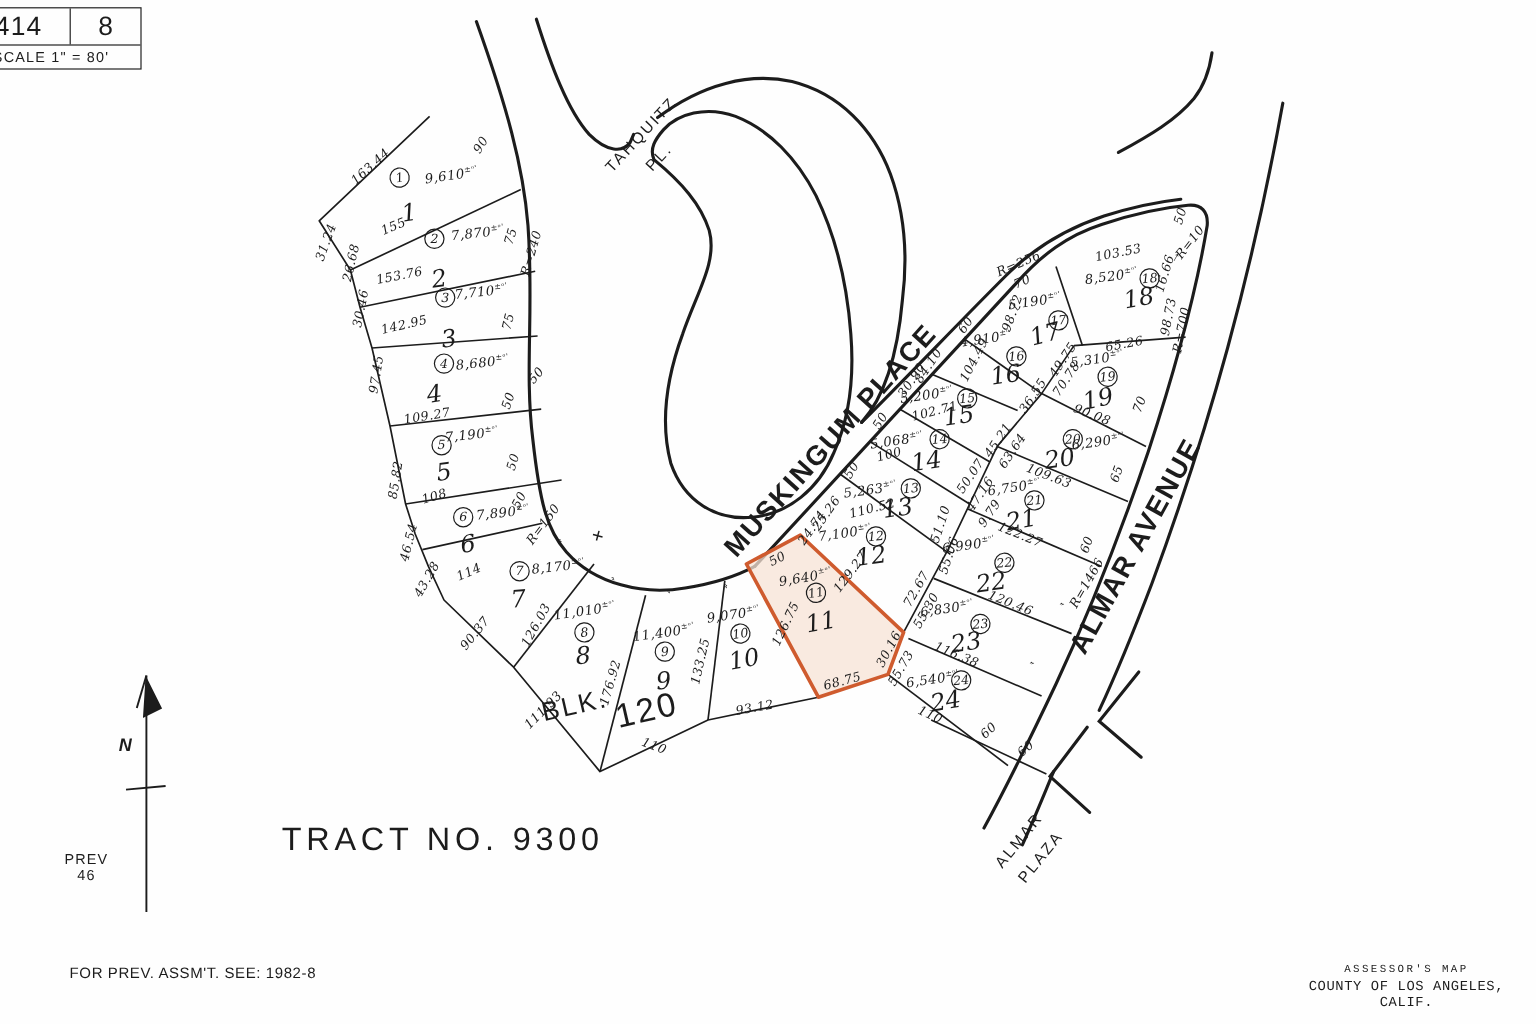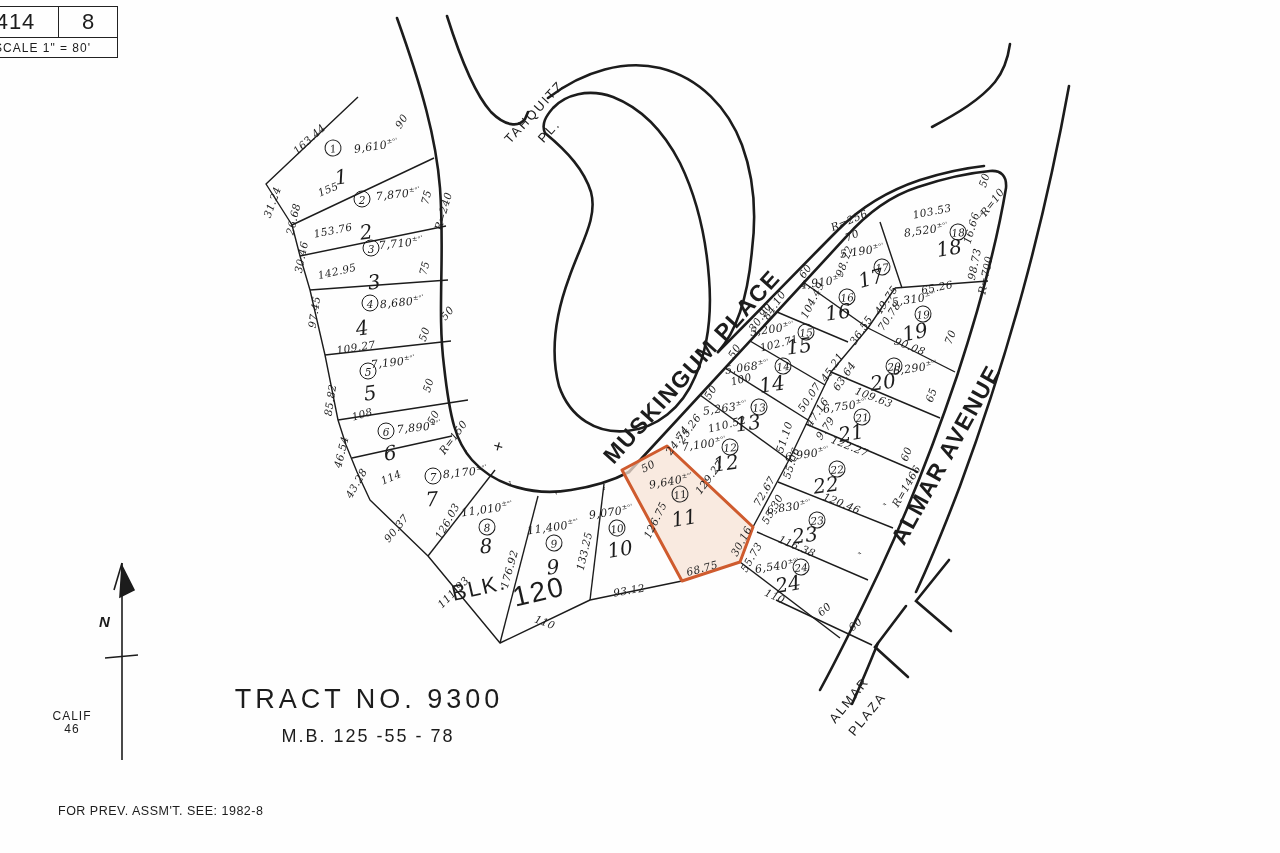--- a/index.html
+++ b/index.html
@@ -274,20 +274,23 @@
 
   <div id="scalebox">
     <div class="row1">
       <div class="cell1">414</div>
       <div class="cell2">8</div>
     </div>
     <div class="row2">SCALE 1" = 80'</div>
   </div>
 
   <div class="fixed" id="tract-title">TRACT  NO. 9300</div>
-  <div class="fixed" id="tract-mb">M.B. 125 -55 - 78</div>
   <div class="fixed" id="code">
-    <div>CALIF</div>
+    <div>PREV</div>
     <div>46</div>
   </div>
   <div class="fixed" id="prev">FOR PREV. ASSM'T. SEE: 1982-8</div>
+  <div class="fixed" id="assessor">
+    <div class="l1">ASSESSOR'S MAP</div>
+    <div class="l2">COUNTY OF LOS ANGELES, CALIF.</div>
+  </div>
   <div class="fixed" id="north-n">N</div>
 </div>
 
 </body></html>

